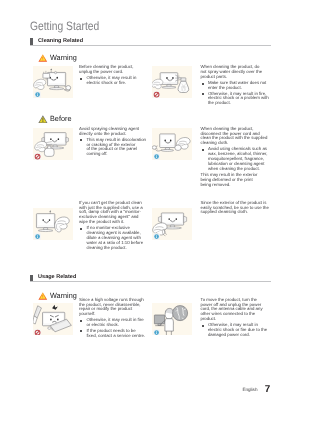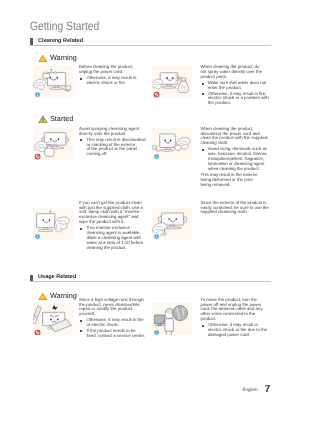--- a/index.html
+++ b/index.html
@@ -162,21 +162,21 @@
         <span class="ln">the product.</span>
       </li>
     </ul>
   </div>
   <div class="lvl-head" style="left:38.4px;top:114.6px">
     <svg class="lvl-ico" viewBox="0 0 22 19" width="9.8" height="8.4">
 <path d="M11 0.4 L21.6 18.6 L0.4 18.6 Z" fill="#6f6f70"></path>
 <path d="M11 3.9 L18.9 17.0 L3.1 17.0 Z" fill="#E8D824"></path>
 <path d="M9.8 7.2 h2.4 l-0.5 5.0 h-1.4 z M9.85 13.2 h2.3 v2.0 h-2.3 z" fill="#4a4a47"></path>
 </svg>
-    <div class="lvl-lbl">Started</div>
+    <div class="lvl-lbl">Before</div>
   </div>
   <div class="imgbox" style="left:33.3px;top:128.1px;width:39.7px;height:31.6px">
     <svg class="art" viewBox="0 0 80 64" width="39.7" height="31.6">
         <g>
           <rect x="22.60" y="9.40" width="44.00" height="25.20" rx="1.4" fill="#fcfcfc" stroke="#808083" stroke-width="1.3"></rect>
           <rect x="24.50" y="11.30" width="40.20" height="19.60" rx="0.7" fill="#ffffff" stroke="#e2e2e2" stroke-width="0.6"></rect>
           <path d="M41.00 34.60 h7.2 l1.3 4.6 h-9.8 z" fill="#f0f0f0" stroke="#808083" stroke-width="1.1"></path>
           <ellipse cx="44.60" cy="40.40" rx="17.60" ry="2.0" fill="#fcfcfc" stroke="#808083" stroke-width="1.1"></ellipse>
           <ellipse cx="36.00" cy="22.60" rx="1.55" ry="1.95" fill="#2b2b2d"></ellipse>
           <ellipse cx="51.20" cy="22.60" rx="1.55" ry="1.95" fill="#2b2b2d"></ellipse>

